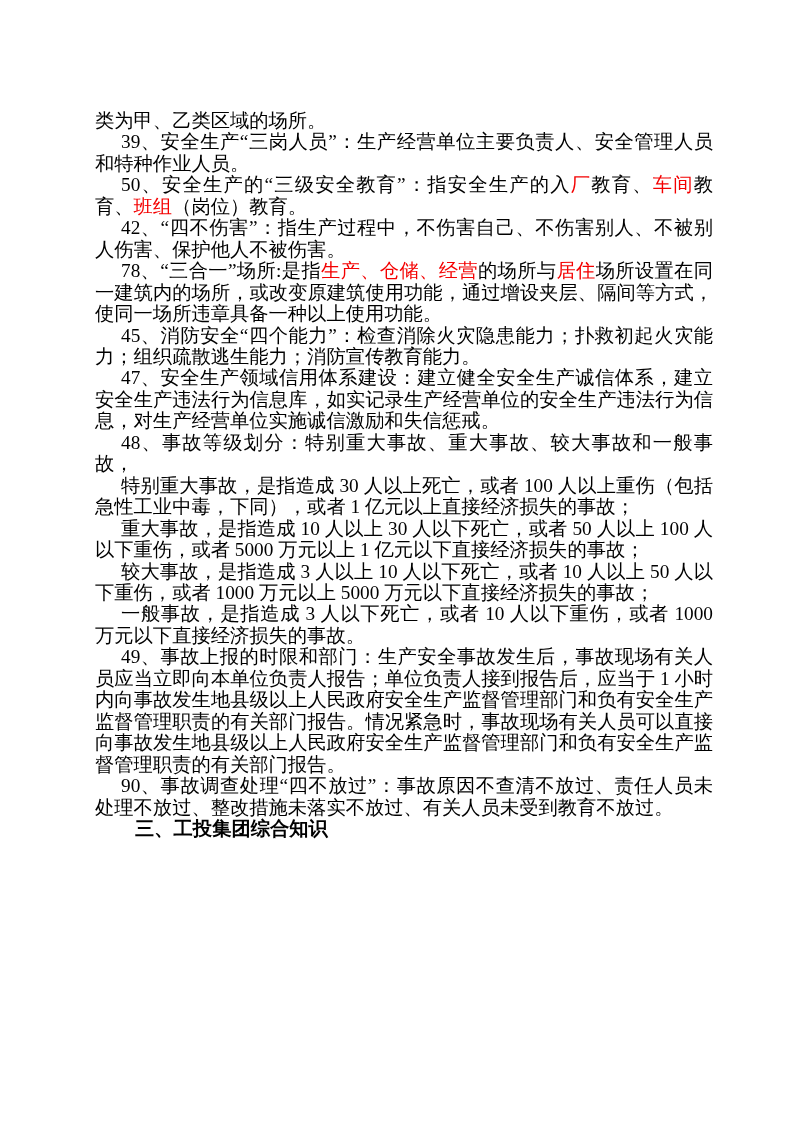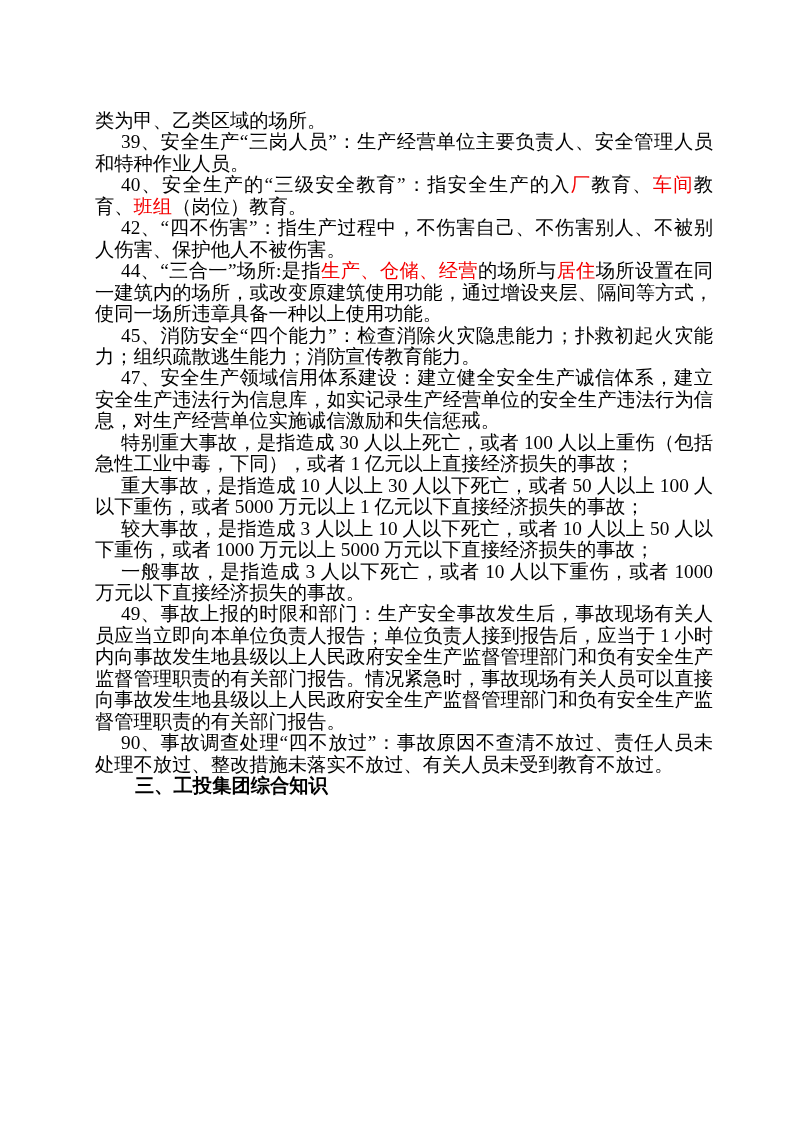--- a/index.html
+++ b/index.html
@@ -45,25 +45,26 @@
     color: var(--red-color, #f40000);
   }
 </style>
 </head>
 <body>
 
 <div class="page" style="background: rgb(255, 255, 255);">
   <div class="doc" style="color: rgb(0, 0, 0);">
       <p class="para"><span>类为甲、乙类区域的场所。</span></p>
       <p class="para indent"><span>39、安全生产“三岗人员”：生产经营单位主要负责人、安全管理人员和特种作业人员。</span></p>
-      <p class="para indent"><span>40、安全生产的“三级安全教育”：指安全生产的入</span><span class="red">厂</span><span>教育、</span><span class="red">车间</span><span>教育、</span><span class="red">班组</span><span>（岗位）教育。</span></p>
+      <p class="para indent"><span>50、安全生产的“三级安全教育”：指安全生产的入</span><span class="red">厂</span><span>教育、</span><span class="red">车间</span><span>教育、</span><span class="red">班组</span><span>（岗位）教育。</span></p>
       <p class="para indent"><span>42、“四不伤害”：指生产过程中，不伤害自己、不伤害别人、不被别人伤害、保护他人不被伤害。</span></p>
-      <p class="para indent"><span>44、“三合一”场所:是指</span><span class="red">生产、仓储、经营</span><span>的场所与</span><span class="red">居住</span><span>场所设置在同一建筑内的场所，或改变原建筑使用功能，通过增设夹层、隔间等方式，使同一场所违章具备一种以上使用功能。</span></p>
+      <p class="para indent"><span>78、“三合一”场所:是指</span><span class="red">生产、仓储、经营</span><span>的场所与</span><span class="red">居住</span><span>场所设置在同一建筑内的场所，或改变原建筑使用功能，通过增设夹层、隔间等方式，使同一场所违章具备一种以上使用功能。</span></p>
       <p class="para indent"><span>45、消防安全“四个能力”：检查消除火灾隐患能力；扑救初起火灾能力；组织疏散逃生能力；消防宣传教育能力。</span></p>
       <p class="para indent"><span>47、安全生产领域信用体系建设：建立健全安全生产诚信体系，建立安全生产违法行为信息库，如实记录生产经营单位的安全生产违法行为信息，对生产经营单位实施诚信激励和失信惩戒。</span></p>
+      <p class="para indent"><span>48、事故等级划分：特别重大事故、重大事故、较大事故和一般事故，</span></p>
       <p class="para indent"><span>特别重大事故，是指造成 30 人以上死亡，或者 100 人以上重伤（包括急性工业中毒，下同），或者 1 亿元以上直接经济损失的事故；</span></p>
       <p class="para indent"><span>重大事故，是指造成 10 人以上 30 人以下死亡，或者 50 人以上 100 人以下重伤，或者 5000 万元以上 1 亿元以下直接经济损失的事故；</span></p>
       <p class="para indent"><span>较大事故，是指造成 3 人以上 10 人以下死亡，或者 10 人以上 50 人以下重伤，或者 1000 万元以上 5000 万元以下直接经济损失的事故；</span></p>
       <p class="para indent"><span>一般事故，是指造成 3 人以下死亡，或者 10 人以下重伤，或者 1000 万元以下直接经济损失的事故。</span></p>
       <p class="para indent"><span>49、事故上报的时限和部门：生产安全事故发生后，事故现场有关人员应当立即向本单位负责人报告；单位负责人接到报告后，应当于 1 小时内向事故发生地县级以上人民政府安全生产监督管理部门和负有安全生产监督管理职责的有关部门报告。情况紧急时，事故现场有关人员可以直接向事故发生地县级以上人民政府安全生产监督管理部门和负有安全生产监督管理职责的有关部门报告。</span></p>
       <p class="para indent"><span>90、事故调查处理“四不放过”：事故原因不查清不放过、责任人员未处理不放过、整改措施未落实不放过、有关人员未受到教育不放过。</span></p>
       <p class="para indent heading"><span>三、工投集团综合知识</span></p>
     </div>
 </div>
 

